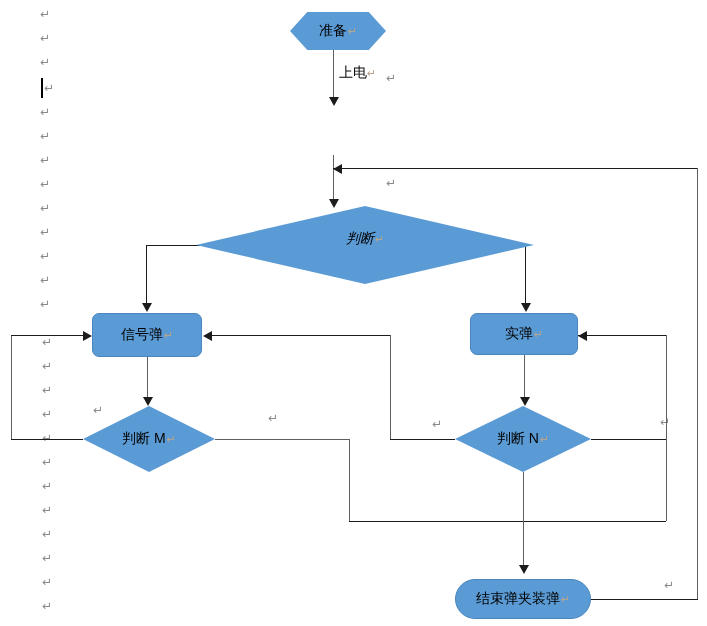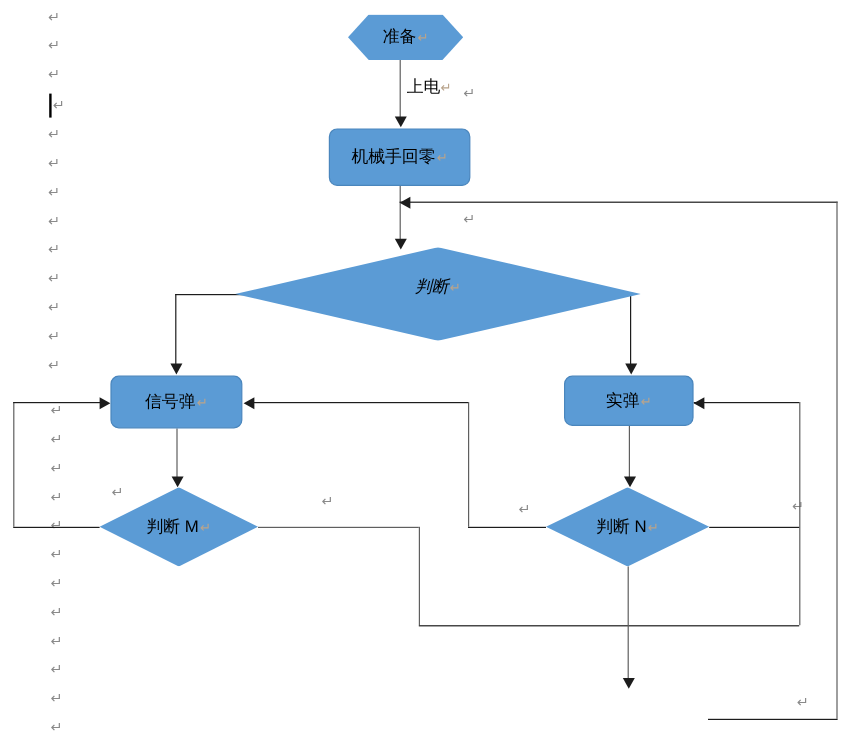--- a/index.html
+++ b/index.html
@@ -228,23 +228,20 @@
   </div>
 
   <div class="node hex" style="left:290px; top:12px; width:96px; height:38px;">
     <span class="lbl"><span>准备</span><span class="pm">↵</span></span>
   </div>
 
   <div class="edge-label" style="left:339px; top:64px;">
     <span>上电</span><span class="pm">↵</span>
   </div>
 
-  <div class="node proc" style="left:274px; top:107px; width:118px; height:48px;">
-    <span class="lbl"><span>机械手回零</span><span class="pm">↵</span></span>
-  </div>
 
   <div class="node dia" style="left:196px; top:206px; width:338px; height:78px;">
     <span class="lbl" style="margin-top:-12px;font-style:italic;"><span>判断</span><span class="pm">↵</span></span>
   </div>
 
   <div class="node proc" style="left:92px; top:313px; width:110px; height:44px;">
     <span class="lbl"><span>信号弹</span><span class="pm">↵</span></span>
   </div>
 
   <div class="node proc" style="left:470px; top:313px; width:108px; height:42px;">
@@ -252,14 +249,17 @@
   </div>
 
   <div class="node dia" style="left:83px; top:406px; width:132px; height:66px;">
     <span class="lbl"><span>判断 M</span><span class="pm">↵</span></span>
   </div>
 
   <div class="node dia" style="left:455px; top:406px; width:136px; height:66px;">
     <span class="lbl"><span>判断 N</span><span class="pm">↵</span></span>
   </div>
 
+  <div class="node term" style="left:455px; top:579px; width:136px; height:40px;">
+    <span class="lbl"><span>结束弹夹装弹</span><span class="pm">↵</span></span>
+  </div>
 
 </div>
 
 </body></html>

